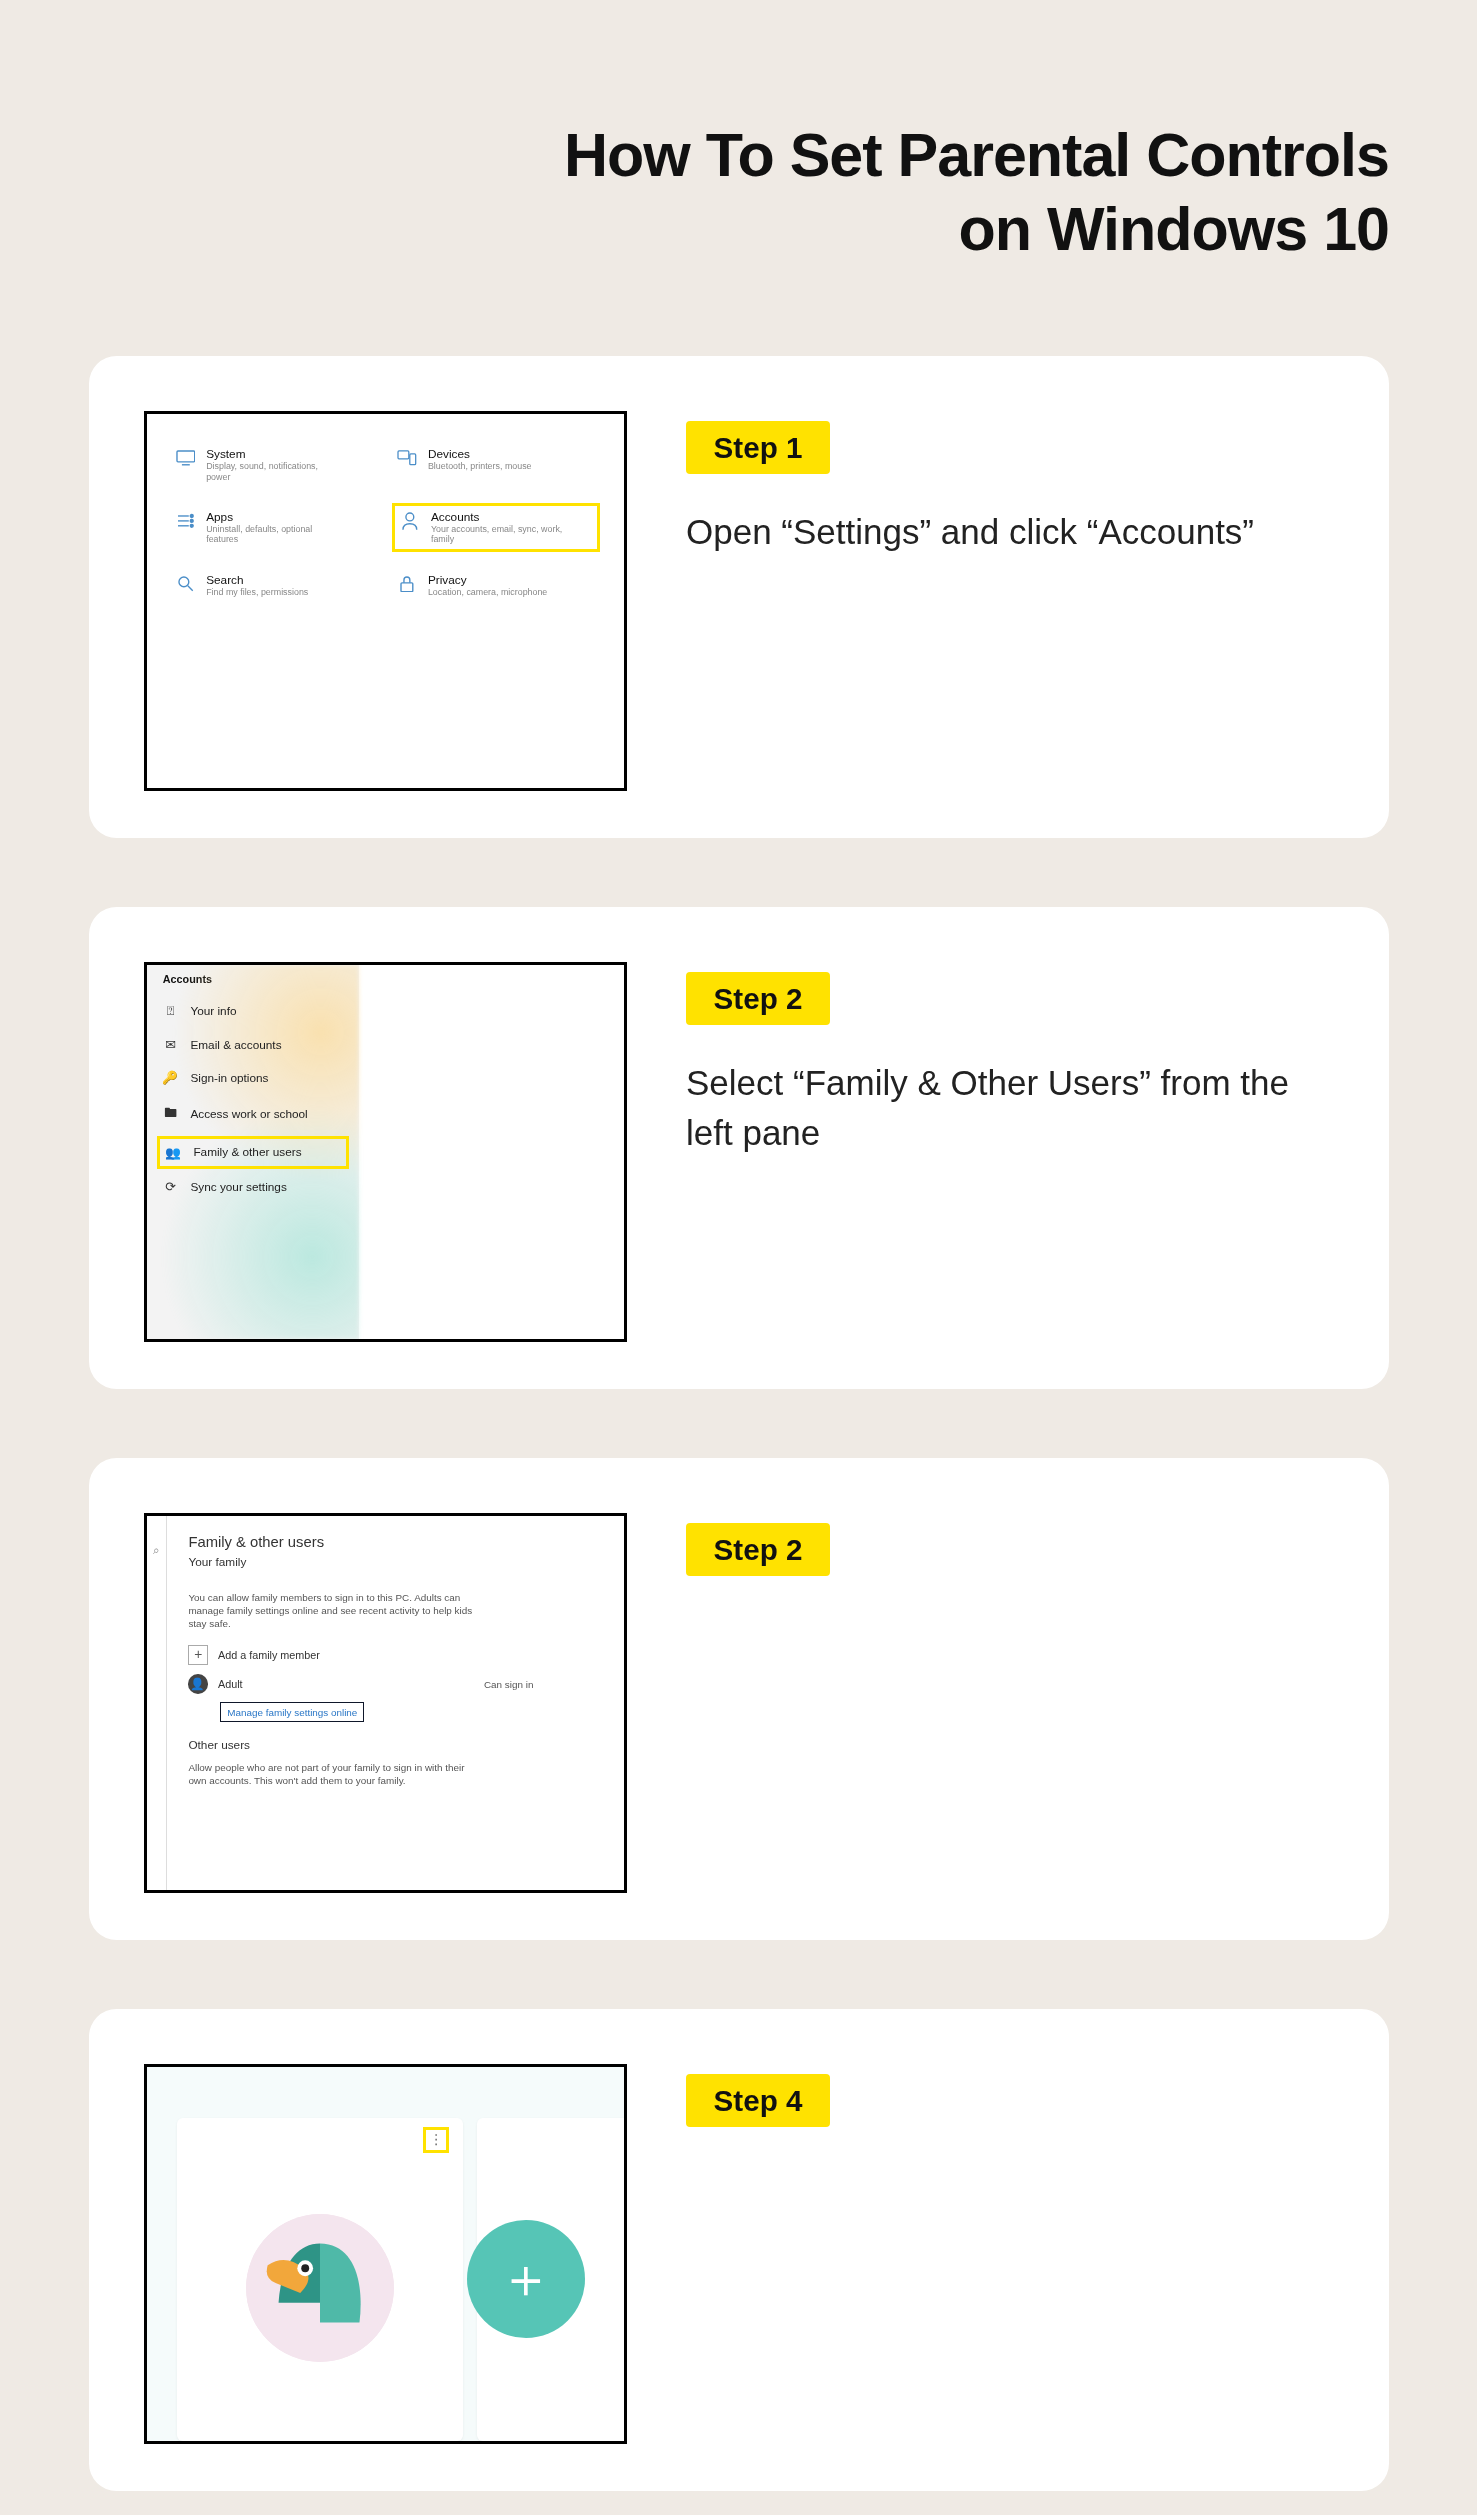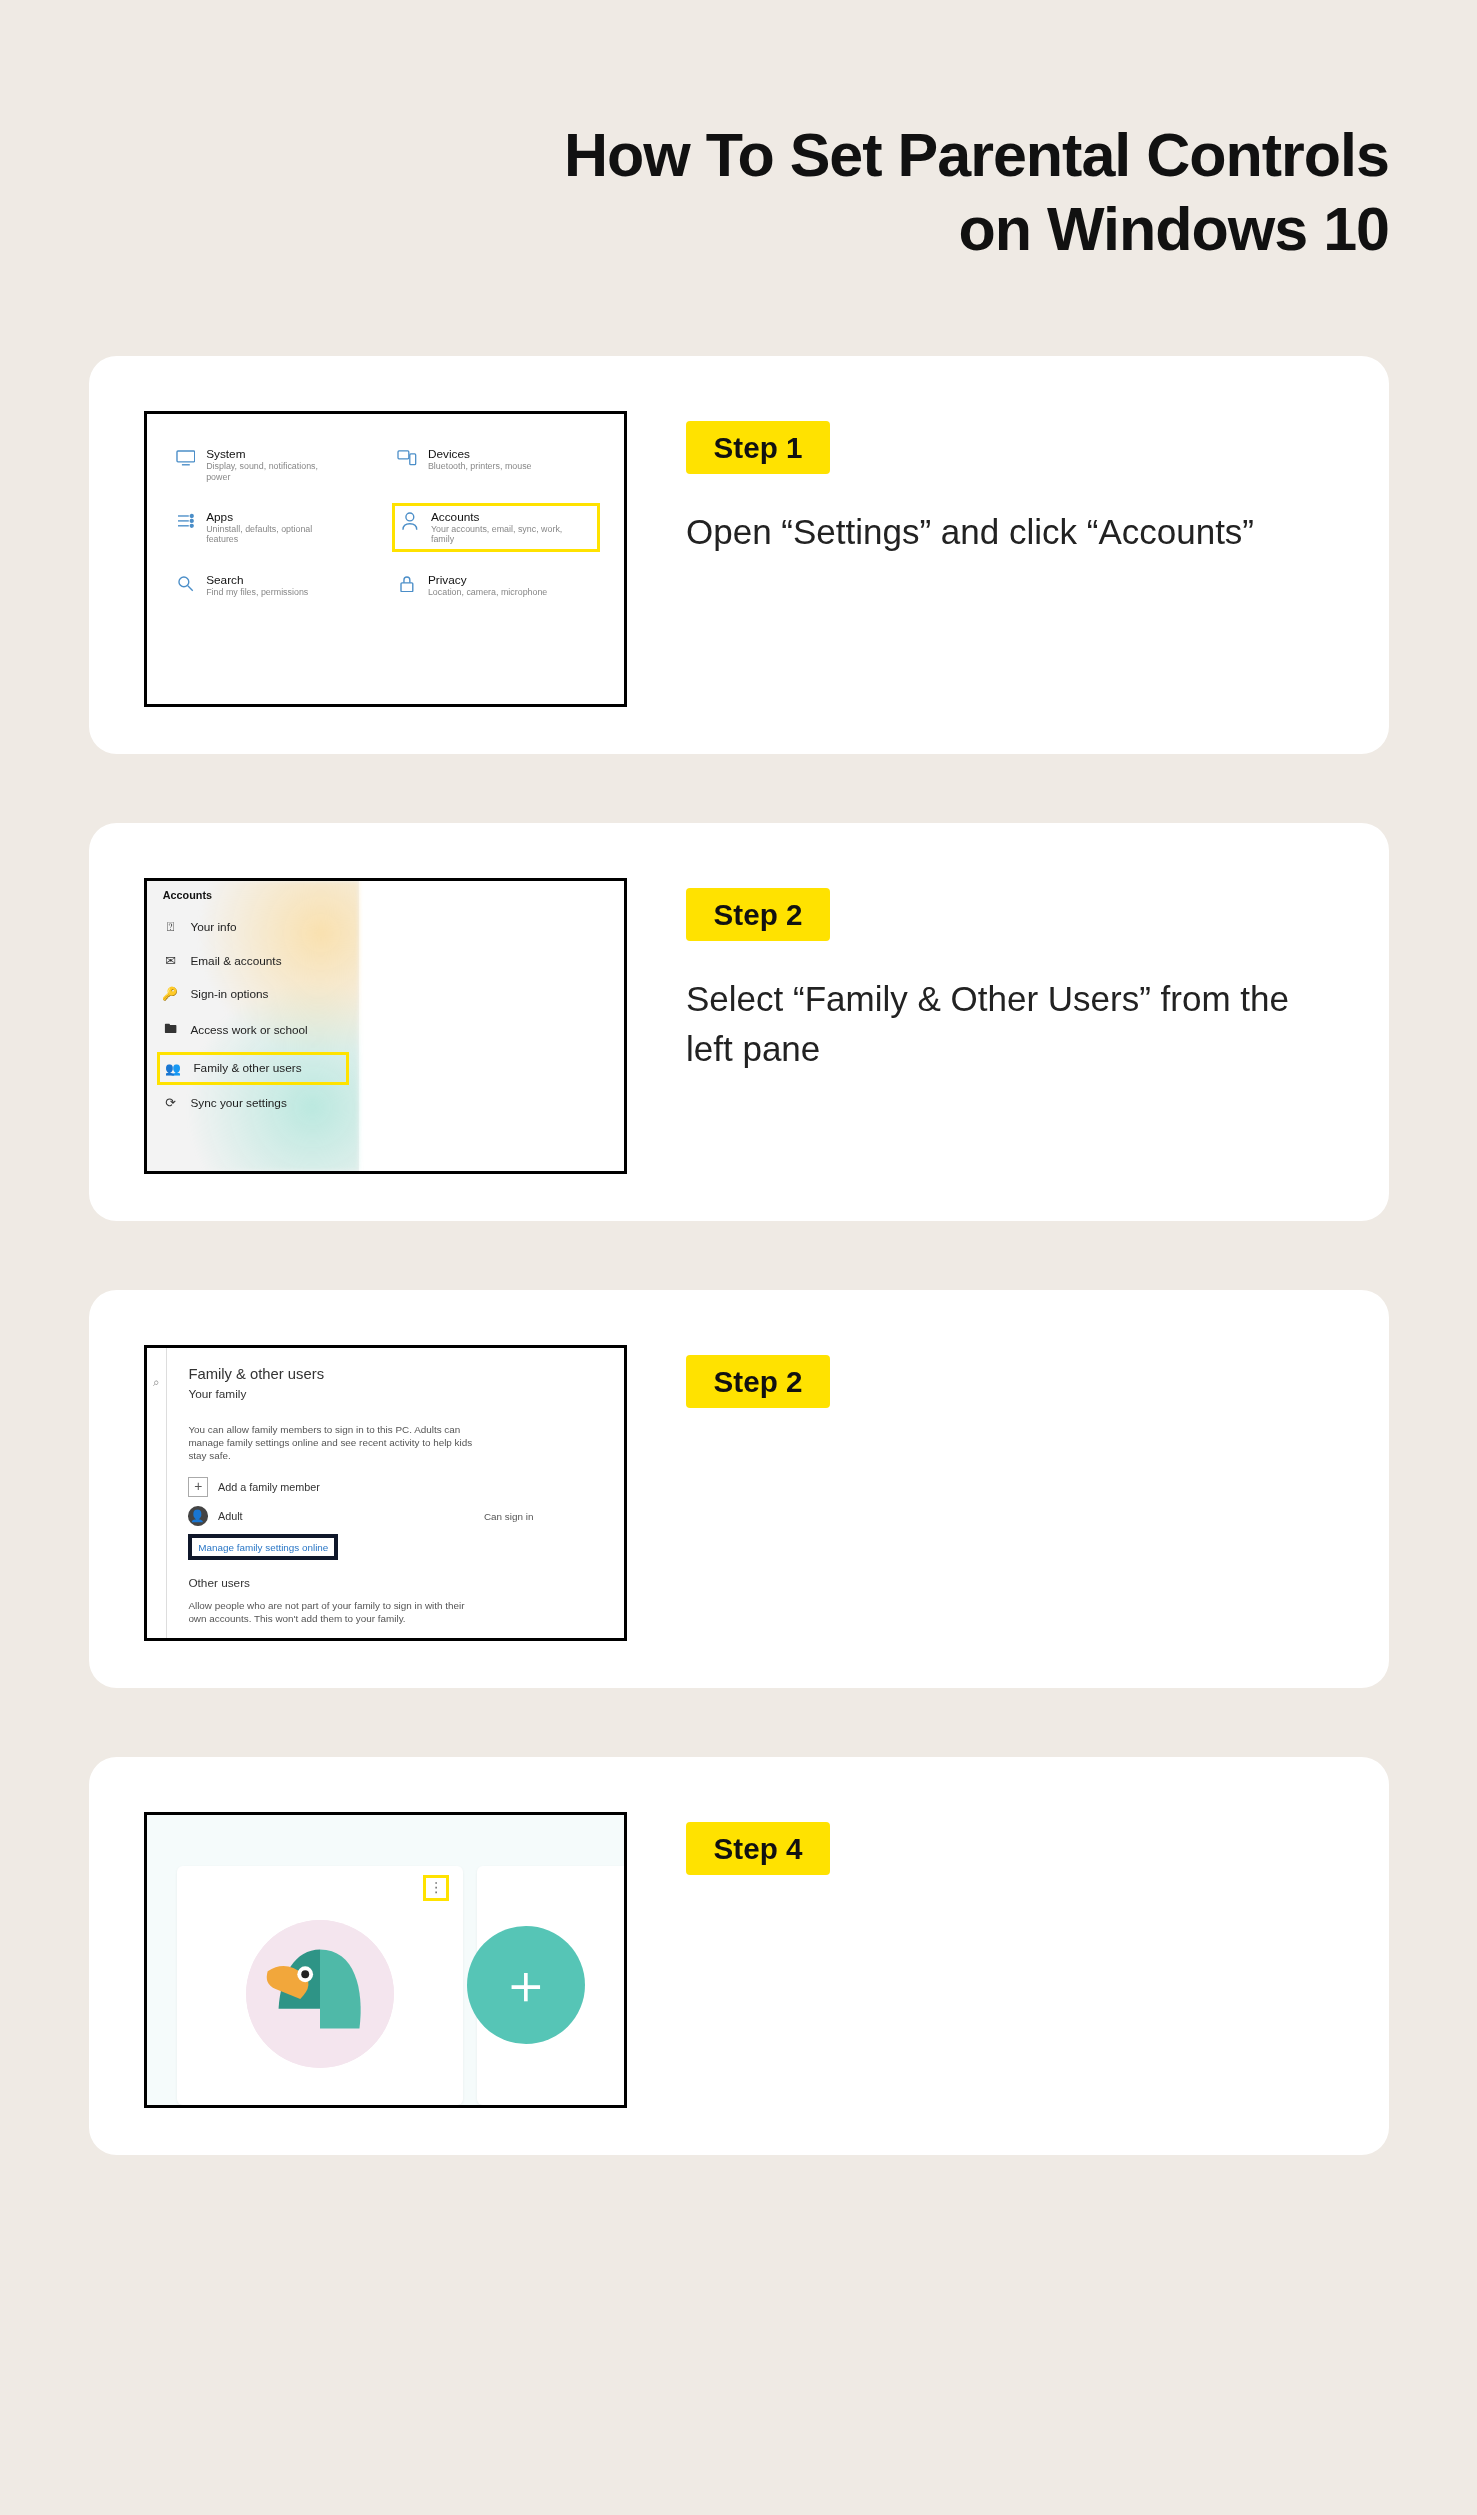--- a/index.html
+++ b/index.html
@@ -28,21 +28,21 @@
     padding: 55px 55px 47px 55px;
     min-height: 374px;
   }
   .thumb-wrap {
     flex: 0 0 483px;
     display: flex;
     flex-direction: column;
   }
   .thumb {
     width: 483px;
-    height: 296px;
+    height: 380px;
     border: 3.9px solid #000;
     background: #fff;
     overflow: hidden;
     position: relative;
   }
   .right-col { flex: 1; padding-top: 9.9px; }
   .step-badge {
     display: inline-block;
     background: #ffe200;
     color: #111;
@@ -104,21 +104,21 @@
   .t3 { display: flex; }
   .t3-sidebar { width: 19.7px; border-right: 1px solid #ddd; display:flex; align-items:flex-start; justify-content:center; padding-top:27.6px; font-size:11.8px; color:#888;}
   .t3-main { flex:1; padding: 17.7px 21.7px; font-size: 10.8px; color: #333; }
   .t3-title { font-size: 14.8px; margin-bottom: 5.9px; font-weight: 400; }
   .t3-sub { font-size: 11.8px; margin-bottom: 23px; }
   .t3-para { font-size: 9.9px; color: #555; margin-bottom: 13.8px; max-width: 296px; line-height:1.3;}
   .t3-row { display:flex; align-items:center; gap:9.9px; margin-bottom:9.9px; font-size:10.8px; }
   .t3-plus { width:19.7px; height:19.7px; border:1px solid #aaa; display:flex; align-items:center; justify-content:center; font-size:13.8px; color:#555;}
   .t3-adult-row { display:flex; align-items:center; justify-content:space-between; max-width:345px; margin-bottom:5.9px;}
   .t3-avatar { width:19.7px; height:19.7px; border-radius:50%; background:#444; display:flex; align-items:center; justify-content:center; color:#fff; font-size:11.8px;}
-  .t3-link-box { border: 4px solid #0f172a; display:inline-block; padding:3px 5.9px; margin-top:2px;}
+  .t3-link-box { border: 1px solid #0f172a; display:inline-block; padding:3px 5.9px; margin-top:2px;margin-left:32px;}
   .t3-link { color:#2976c6; font-size:9.9px; }
   .t3-section { font-size:11.8px; margin-top:15.8px; margin-bottom:10px;}
 
   
   .t4 { background:#f5fbfb; padding: 0; }
   .t4-topbar { height: 33px; }
   .t4-body { display:flex; height: calc(100% - 33px); }
   .t4-card {
     flex: 0 0 60%; background:#fff; margin:17.7px 13.8px 0 29.6px;
     border-radius:5.9px; box-shadow:0 1px 3px rgba(0,0,0,.06);

